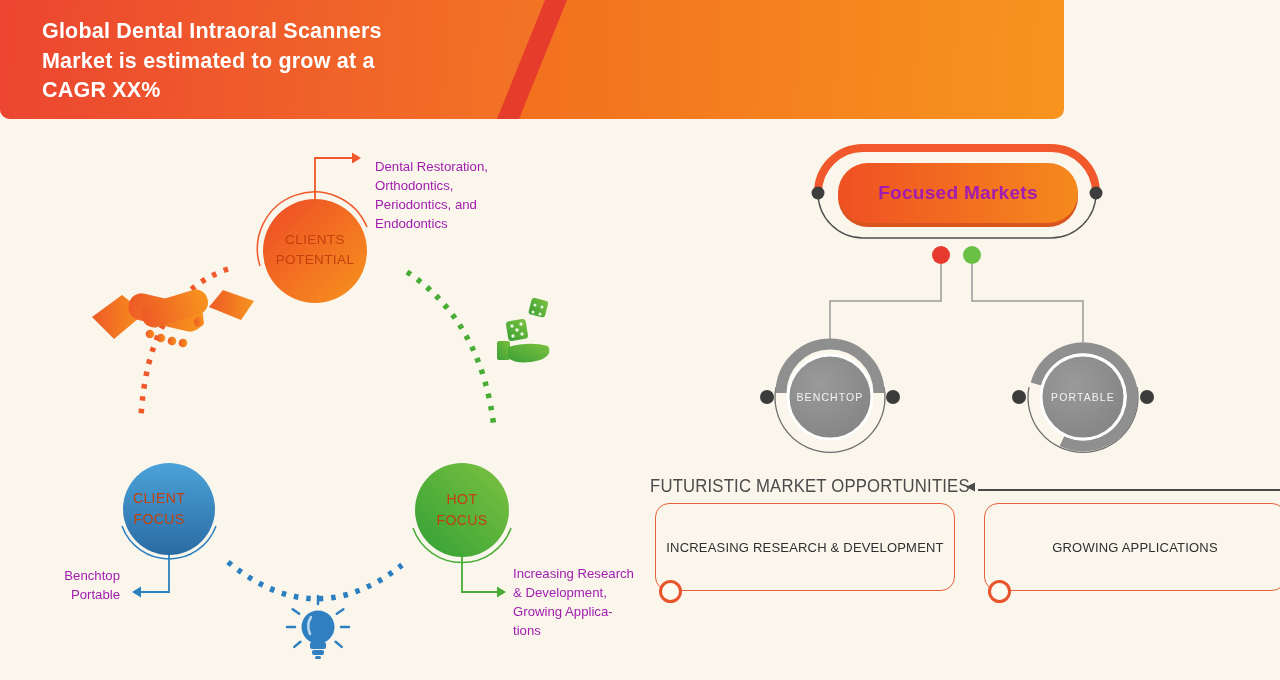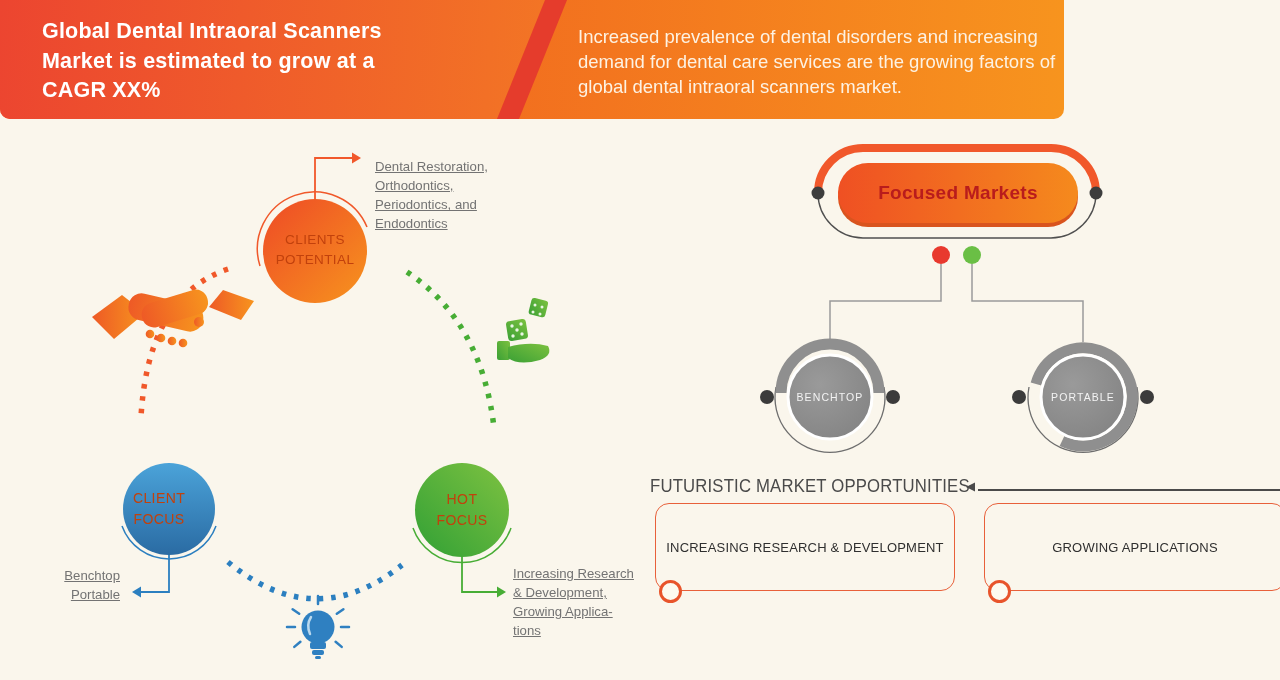--- a/index.html
+++ b/index.html
@@ -34,26 +34,26 @@
 
   
   .artwork{position:absolute;left:0;top:0;z-index:1;}
 
   
   .overlay{z-index:3;}
   .circle-label{
     color:#c2410c;text-align:center;line-height:1.5;letter-spacing:.4px;
   }
   .anno{
-    color:#737373;font-size:13.2px;line-height:1.45;text-decoration:underline;
+    color:#a21caf;font-size:13.2px;line-height:1.45;
   }
   .focused-label{
     left:838px;top:163px;width:240px;height:60px;
     display:flex;align-items:center;justify-content:center;
-    color:#b91c1c;font-size:19px;font-weight:bold;letter-spacing:.3px;
+    color:#a21caf;font-size:19px;font-weight:bold;letter-spacing:.3px;
   }
   .node-label{
     width:100px;text-align:center;color:#f3f3f3;font-size:10.5px;letter-spacing:1.1px;
   }
   .opps-heading{
     left:650px;top:475px;
     color:#4a4a4a;font-size:19px;letter-spacing:.2px;
     transform:scaleX(.88);transform-origin:left top;white-space:nowrap;
   }
   .opp-box{
@@ -217,23 +217,20 @@
   </g>
 </svg>
 
 <div class="header">
   <div class="header-base"></div>
   <div class="header-left"></div>
   <div class="header-stripe"></div>
   <div class="header-title pre">Global Dental Intraoral Scanners
 Market is estimated to grow at a
 CAGR XX%</div>
-  <div class="header-subtitle pre">Increased prevalence of dental disorders and increasing
-demand for dental care services are the growing factors of
-global dental intraoral scanners market.</div>
 </div>
 
 <div class="abs overlay circle-label pre" style="left:259px;top:230px;width:112px;font-size:13.5px;">CLIENTS
 POTENTIAL</div>
 <div class="abs overlay circle-label pre" style="left:109px;top:488px;width:100px;font-size:14px;">CLIENT
 FOCUS</div>
 <div class="abs overlay circle-label pre" style="left:412px;top:489px;width:100px;font-size:14px;">HOT
 FOCUS</div>
 
 <div class="abs overlay anno pre" style="left:375px;top:157px;width:145px;">Dental Restoration,

